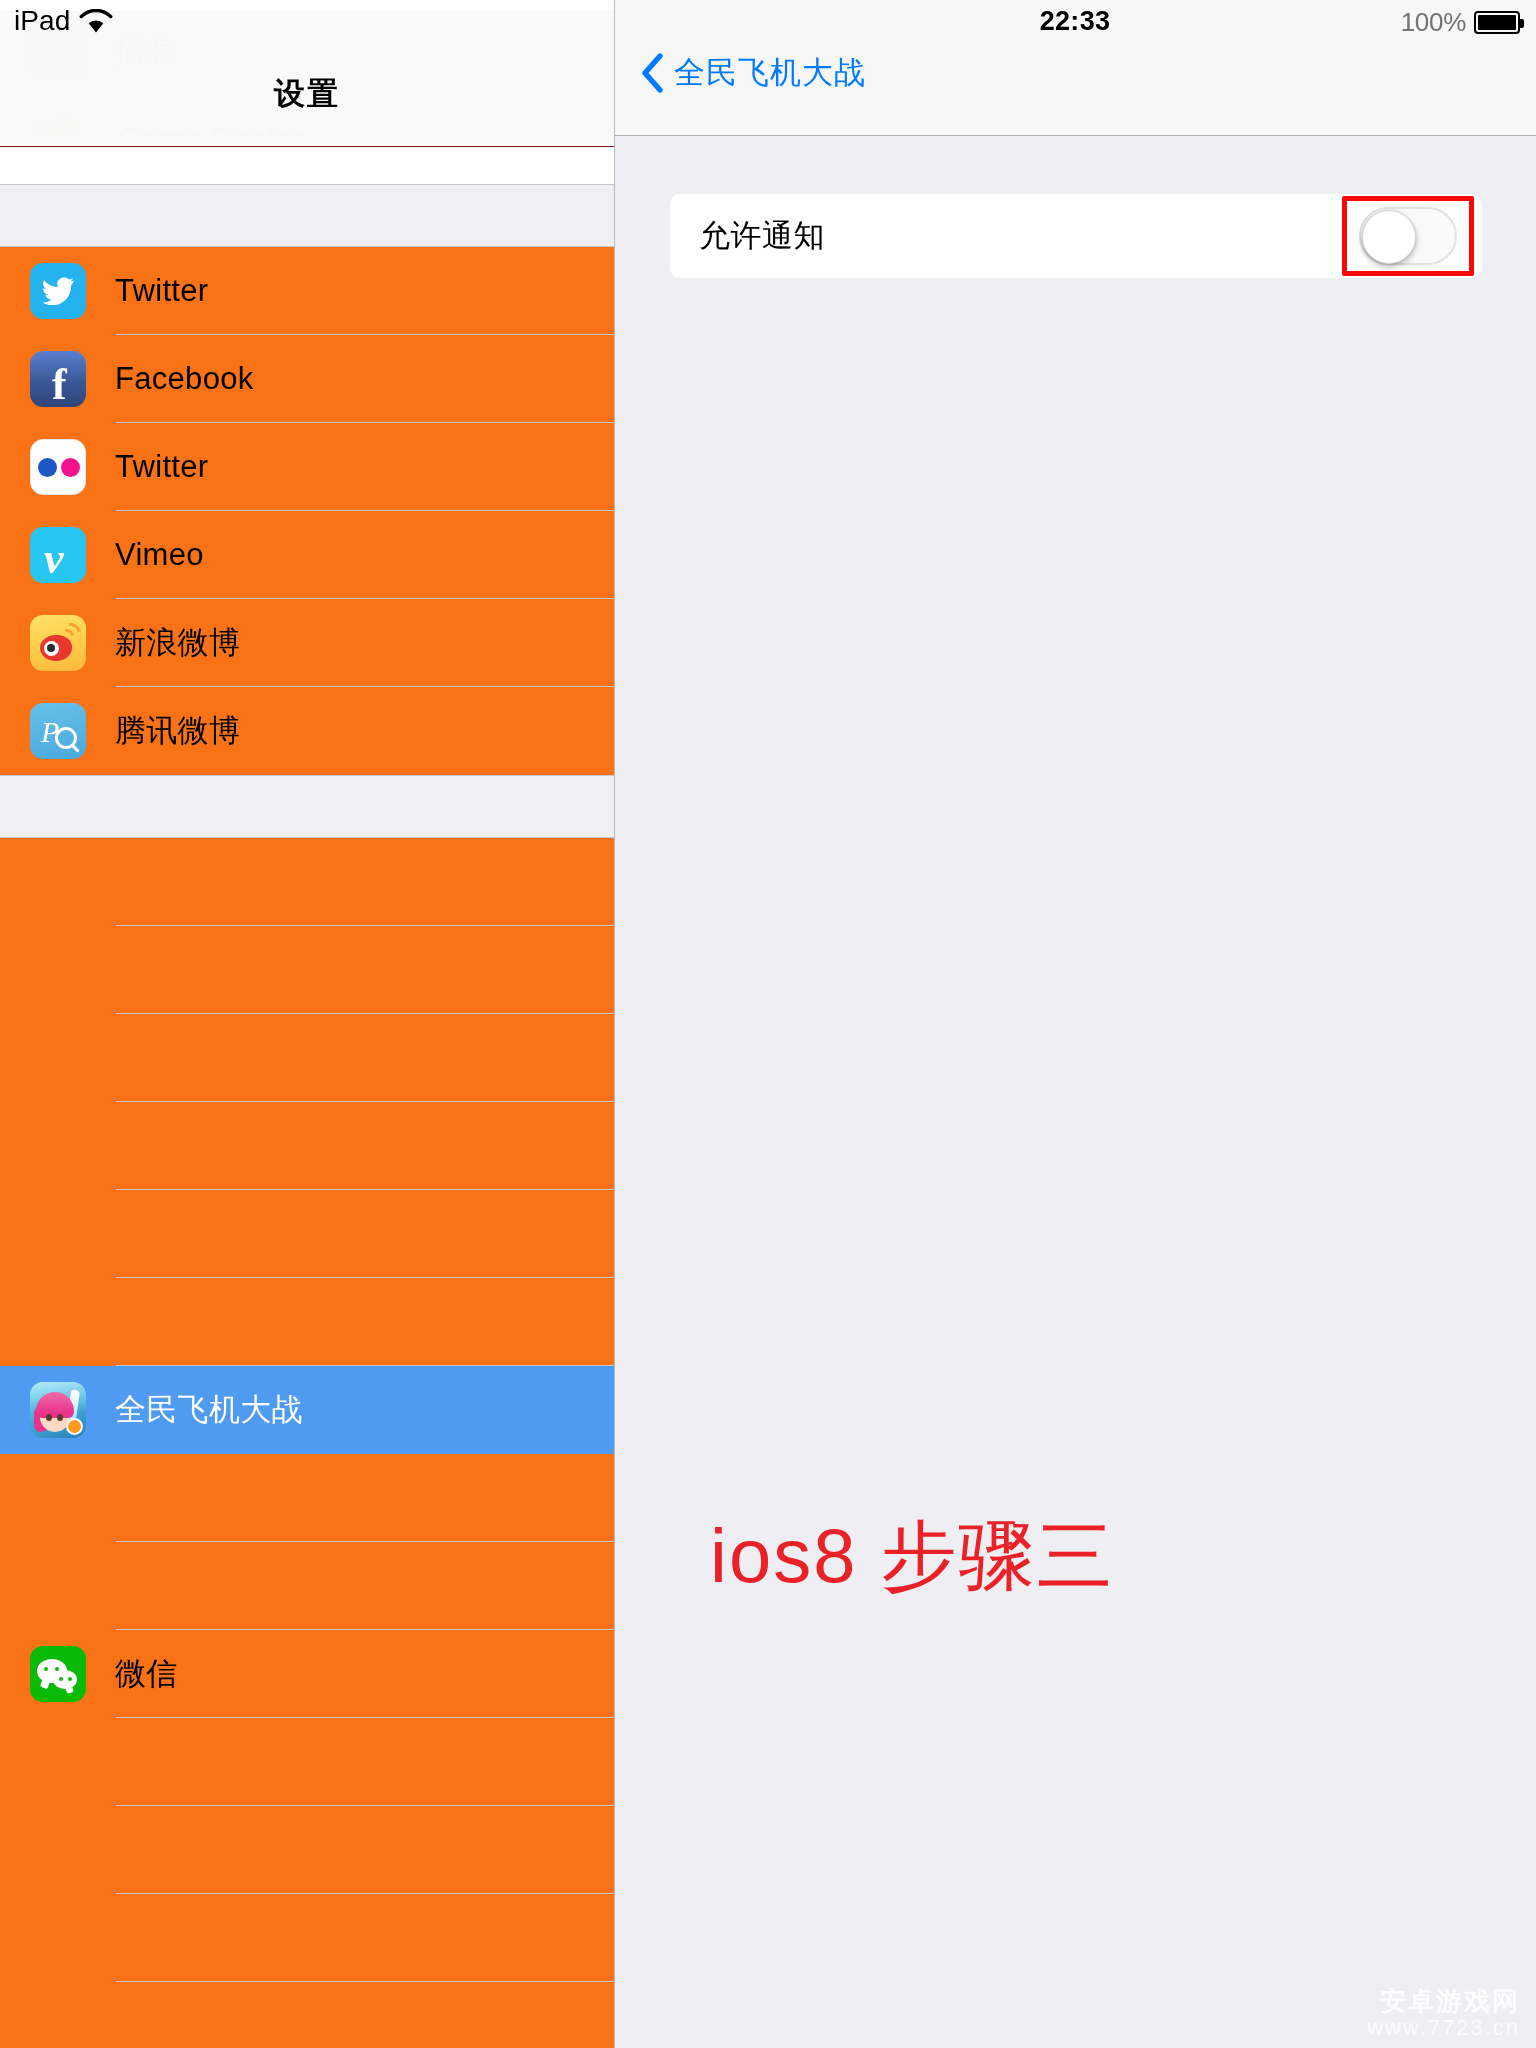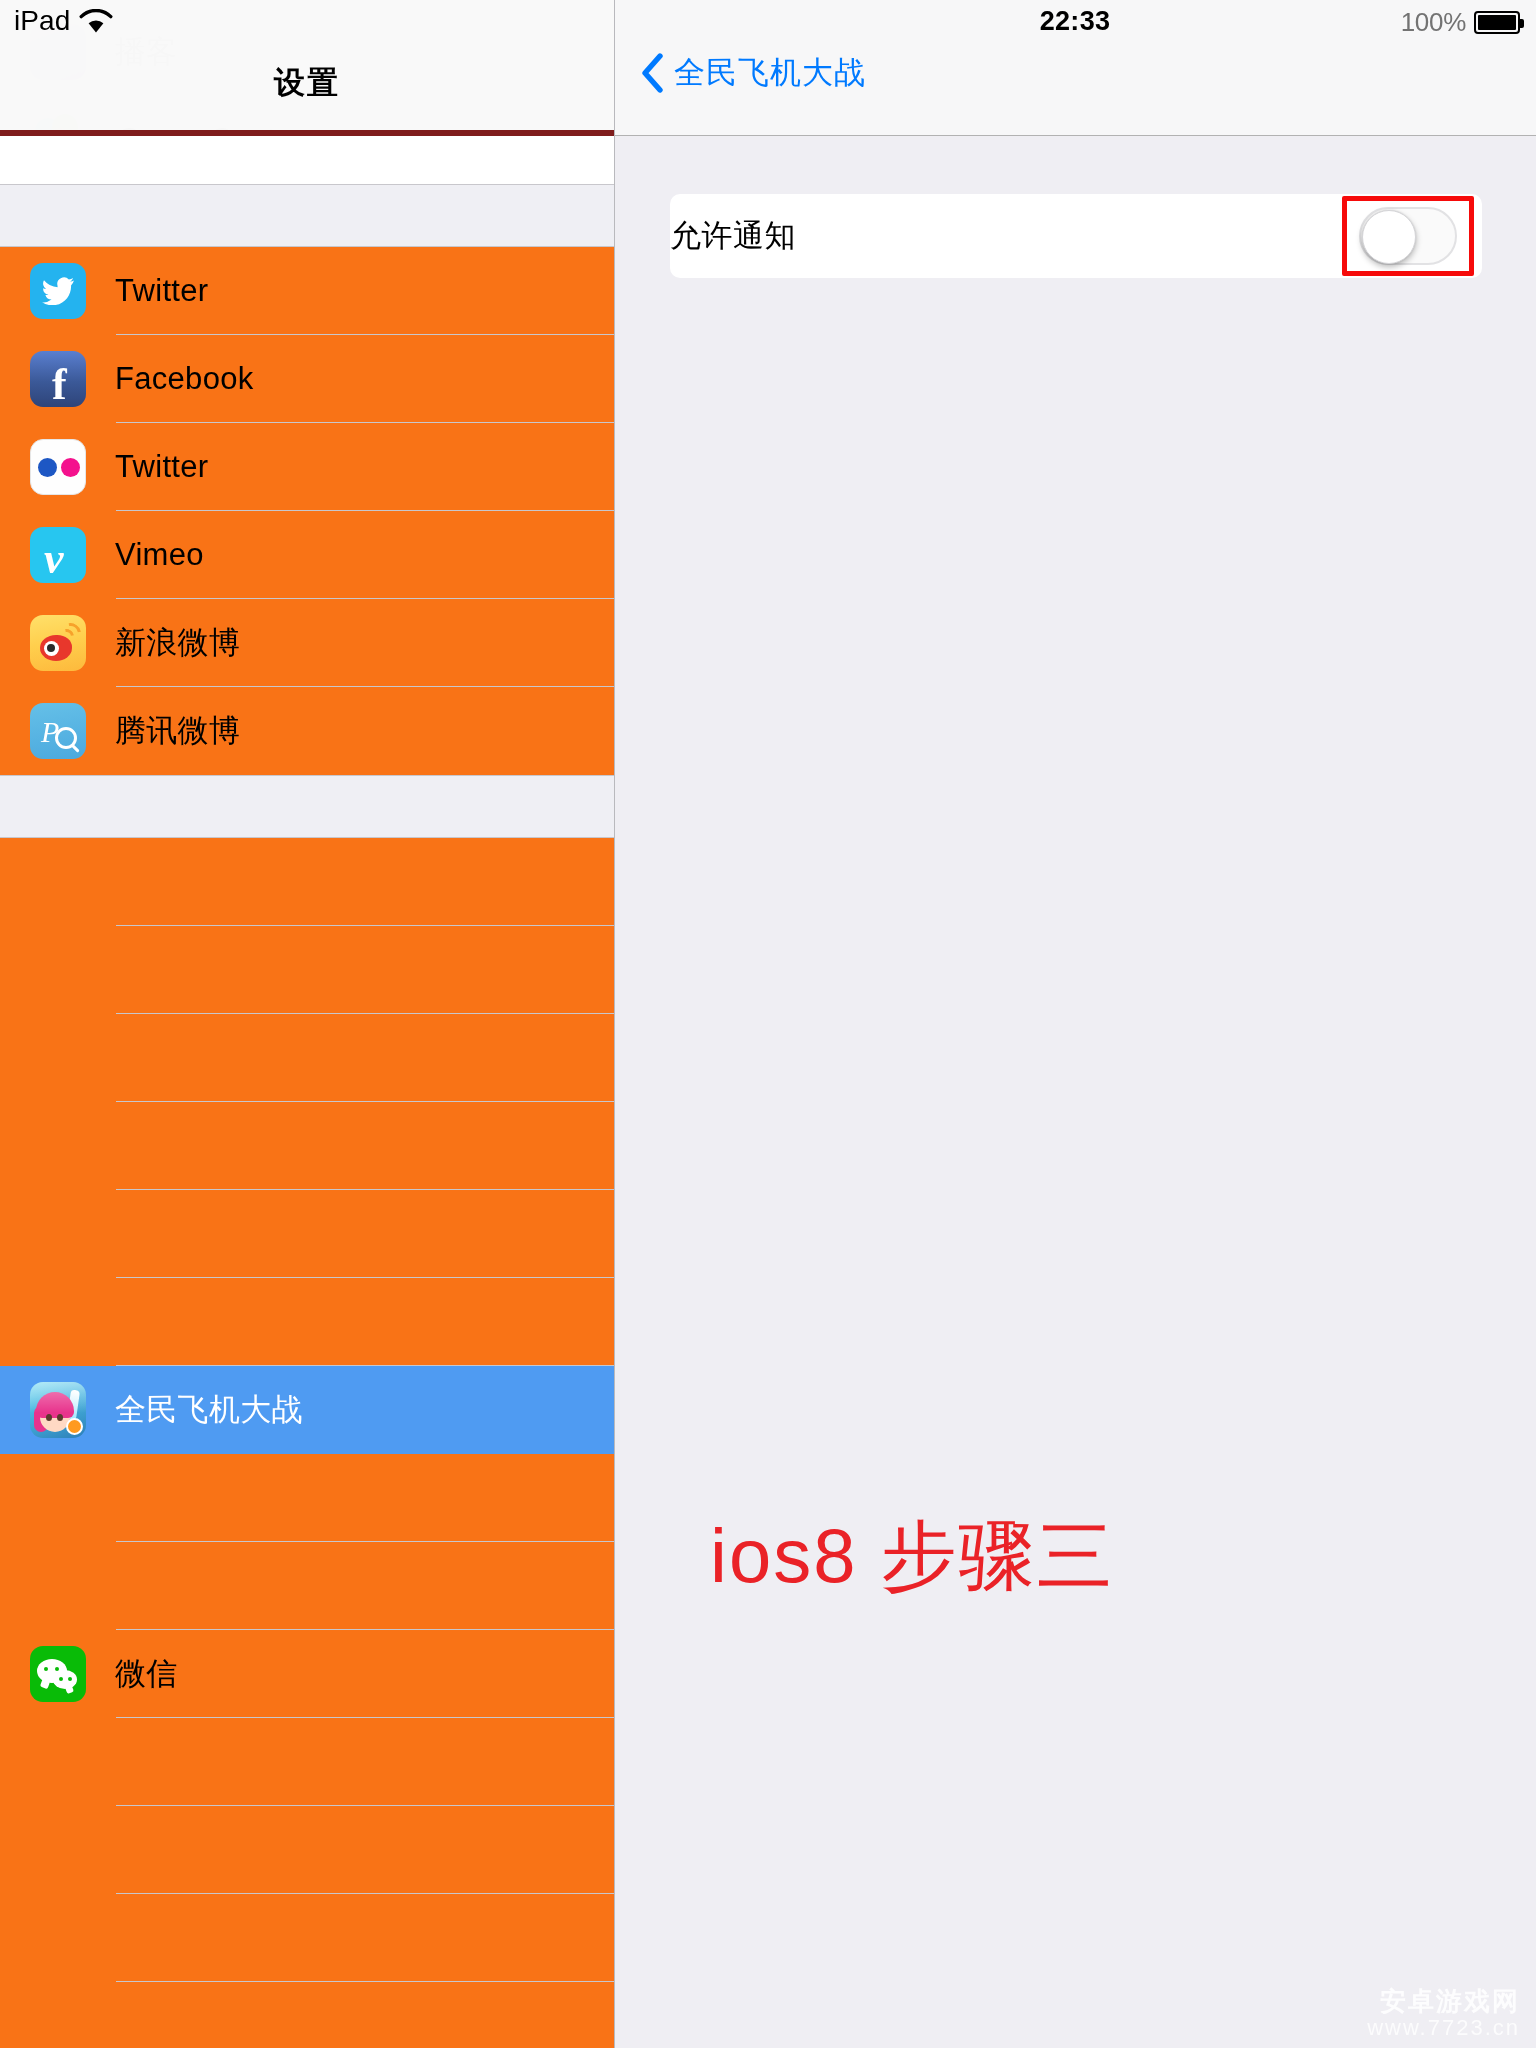--- a/index.html
+++ b/index.html
@@ -110,25 +110,25 @@
     position: absolute;
     left: 2px; top: 2px; bottom: 2px;
     width: calc(100% - 4px);
     background: #000;
     border-radius: 1px;
   }
 
   
   .left-navbar {
     position: absolute;
-    top: 0; left: 0;
+    top: 11px; left: 0;
     width: 614px;
     height: 136px;
     background: rgba(248,248,248,0.90);
-    border-bottom: 6px solid #7f1d1d;
+    border-bottom: 1px solid #7f1d1d;
     z-index: 25;
     box-sizing: border-box;
   }
   .left-nav-title {
     position: absolute;
     left: 0; right: 0;
     top: 62px;
     text-align: center;
     font-size: 31px;
     font-weight: bold;
@@ -351,20 +351,21 @@
     top: 58px;
     right: 54px;
     height: 84px;
     background: #fff;
     border-radius: 10px;
     display: flex;
     align-items: center;
     box-sizing: border-box;
   }
   .card-label {
+    margin-left: 29px;
     font-size: 31px;
     color: #000;
     letter-spacing: 0.5px;
   }
   .toggle-wrap {
     position: absolute;
     right: 25px;
     top: 50%;
     transform: translateY(-50%);
   }

